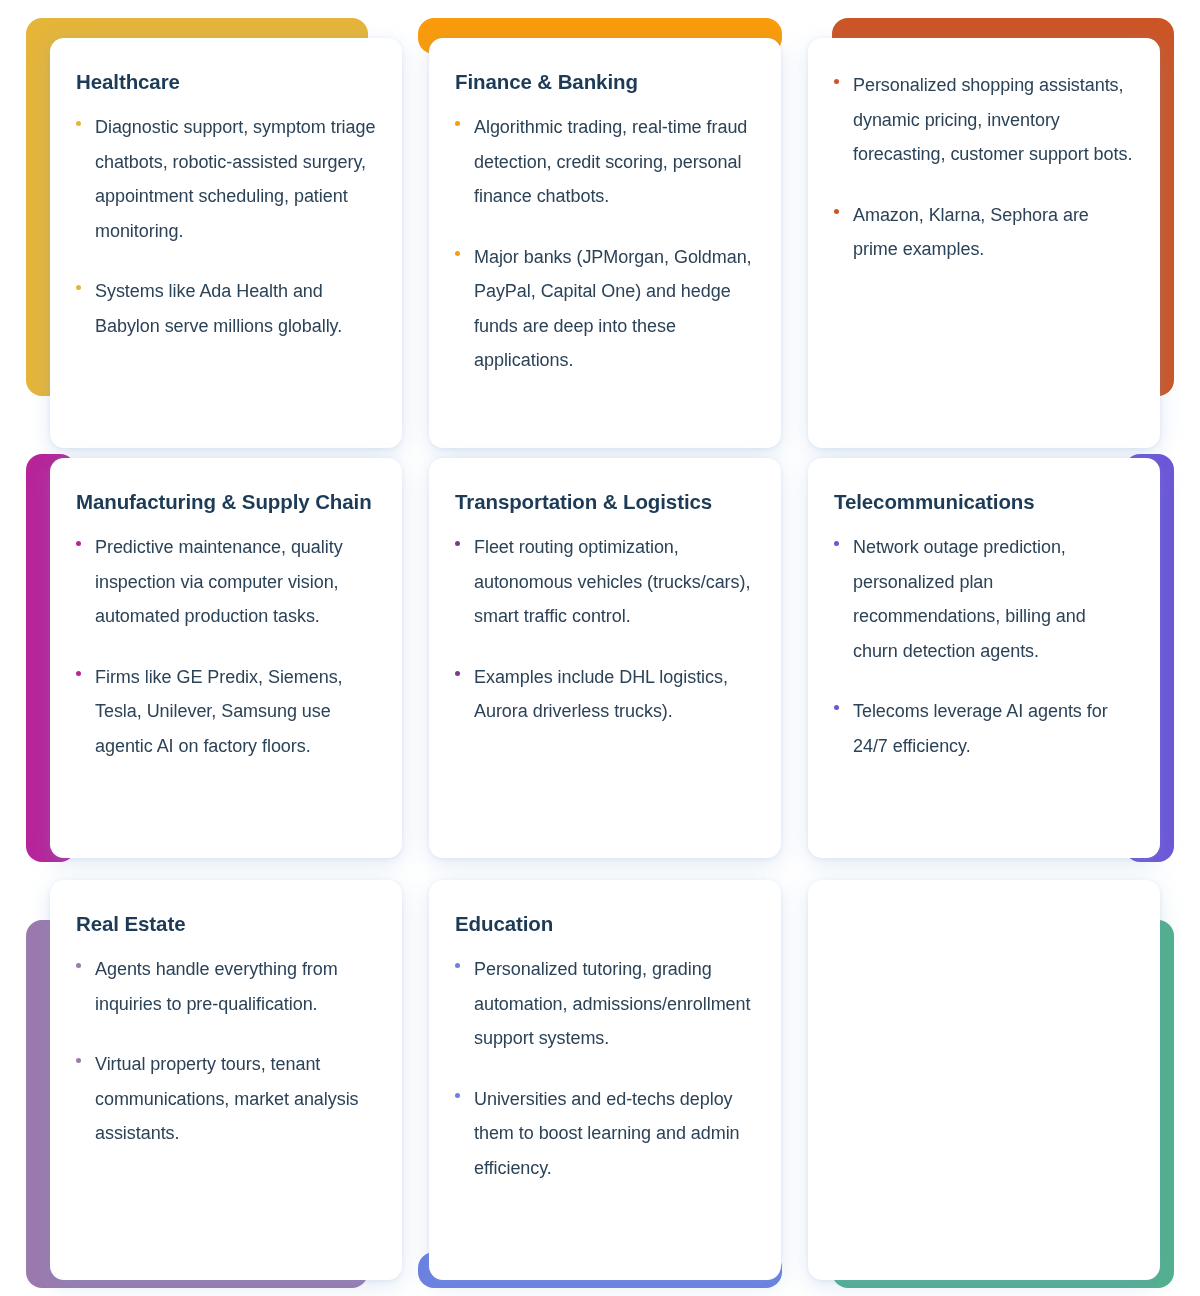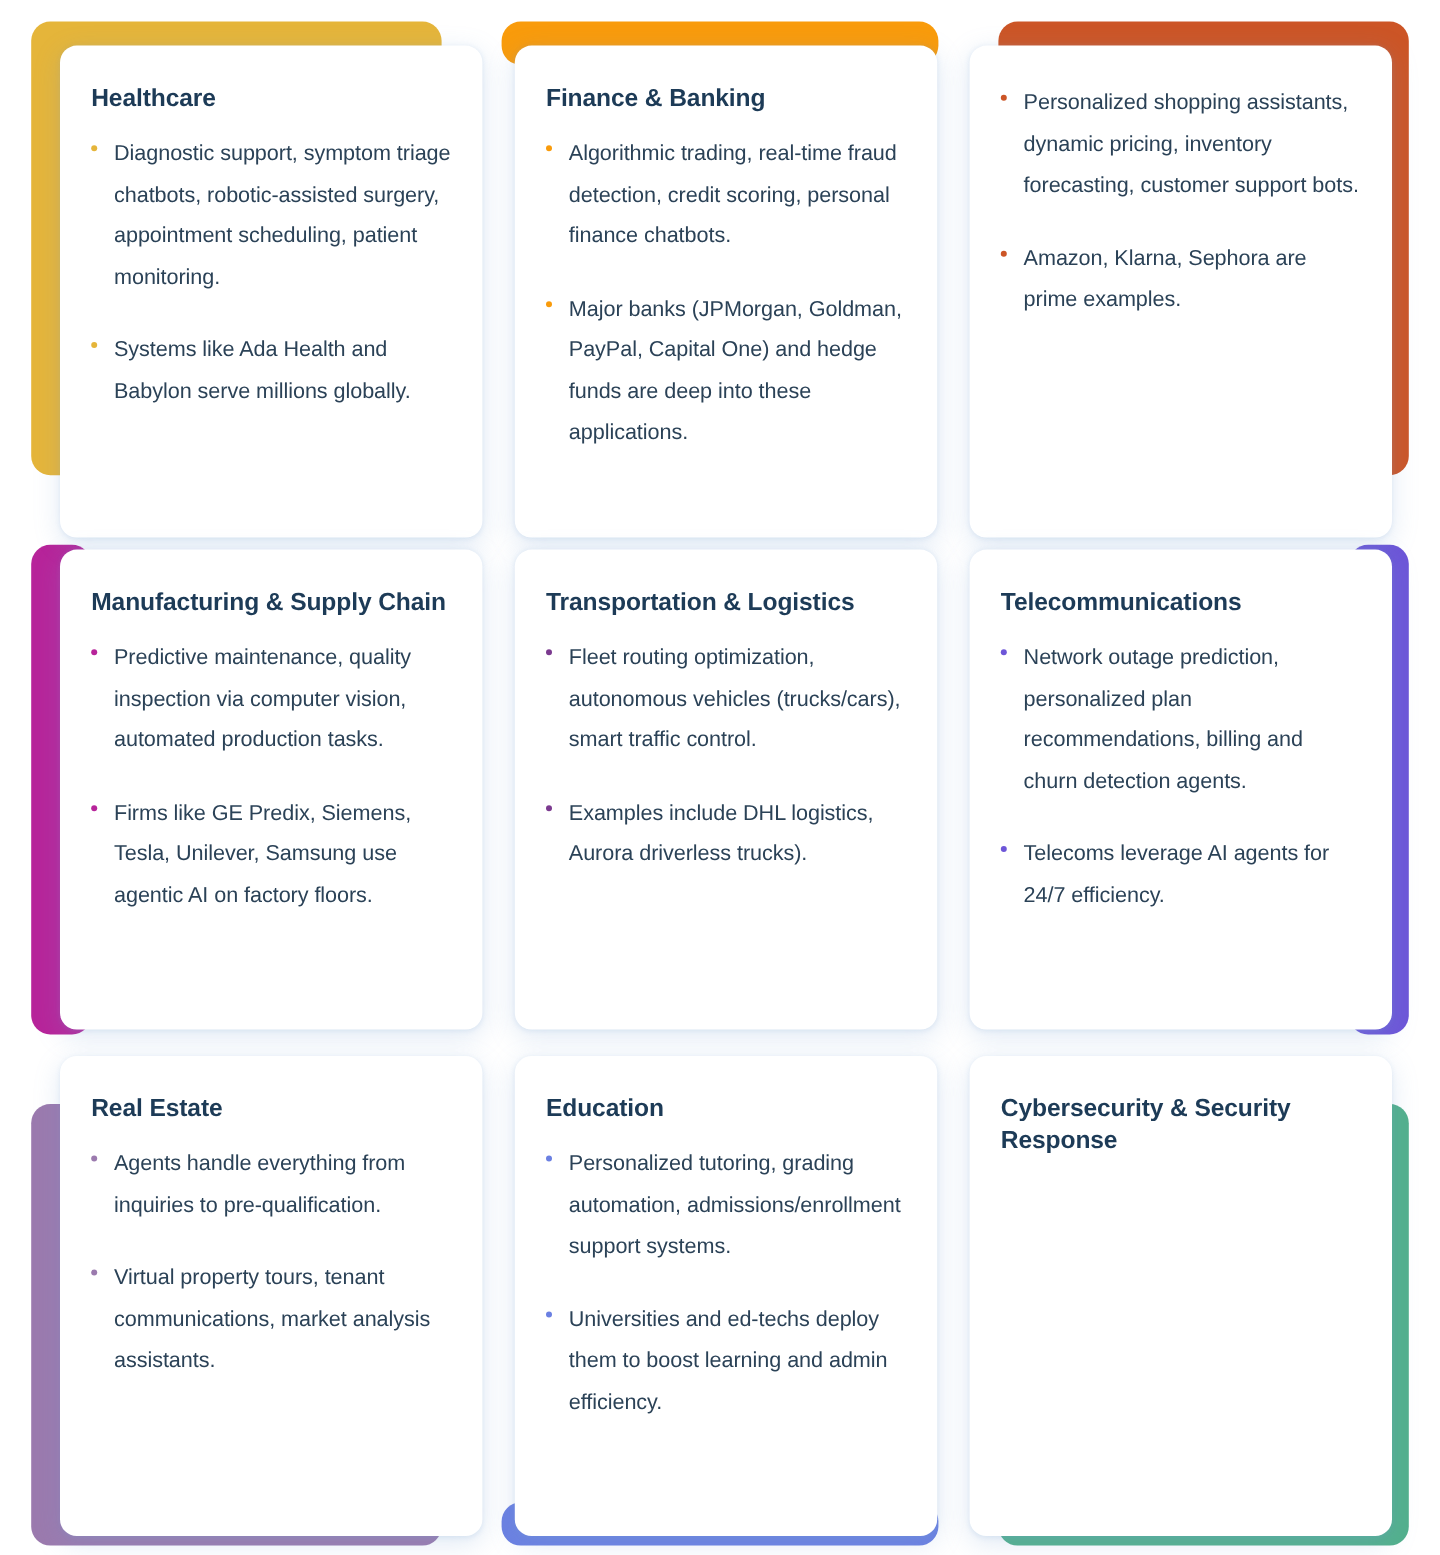--- a/index.html
+++ b/index.html
@@ -241,16 +241,15 @@
           <li class="bullet">
             <span class="bullet-dot" style="background: rgb(107, 128, 226);"></span>
             <span class="bullet-text">Universities and ed-techs deploy them to boost learning and admin efficiency.</span>
           </li>
         </ul>
       </div>
     </div>
     <div class="card" data-accent-pos="bottom-right">
       <div class="accent" style="background: rgb(82, 176, 140);"></div>
       <div class="face">
-        <div class="card-title">Cybersecurity &amp; Security Response</div>
       </div>
     </div>
   </div>
 
 </body></html>

